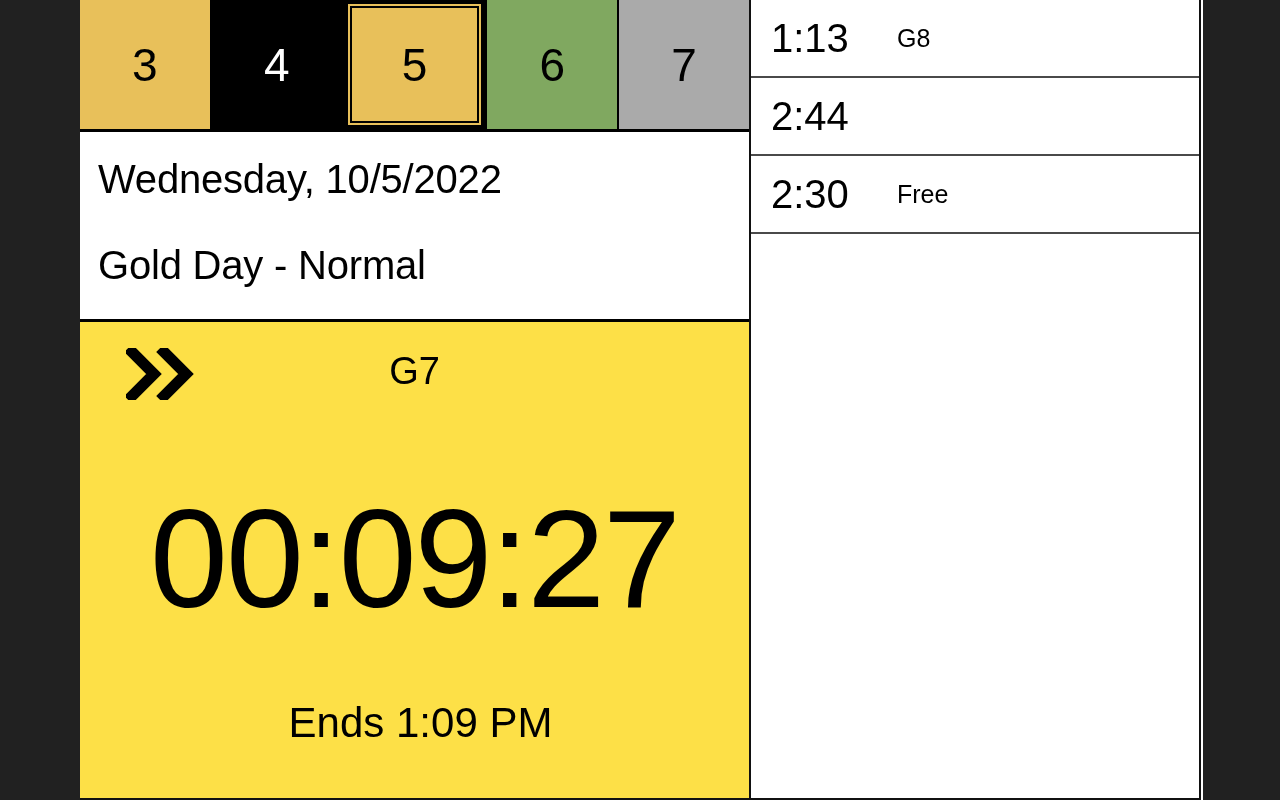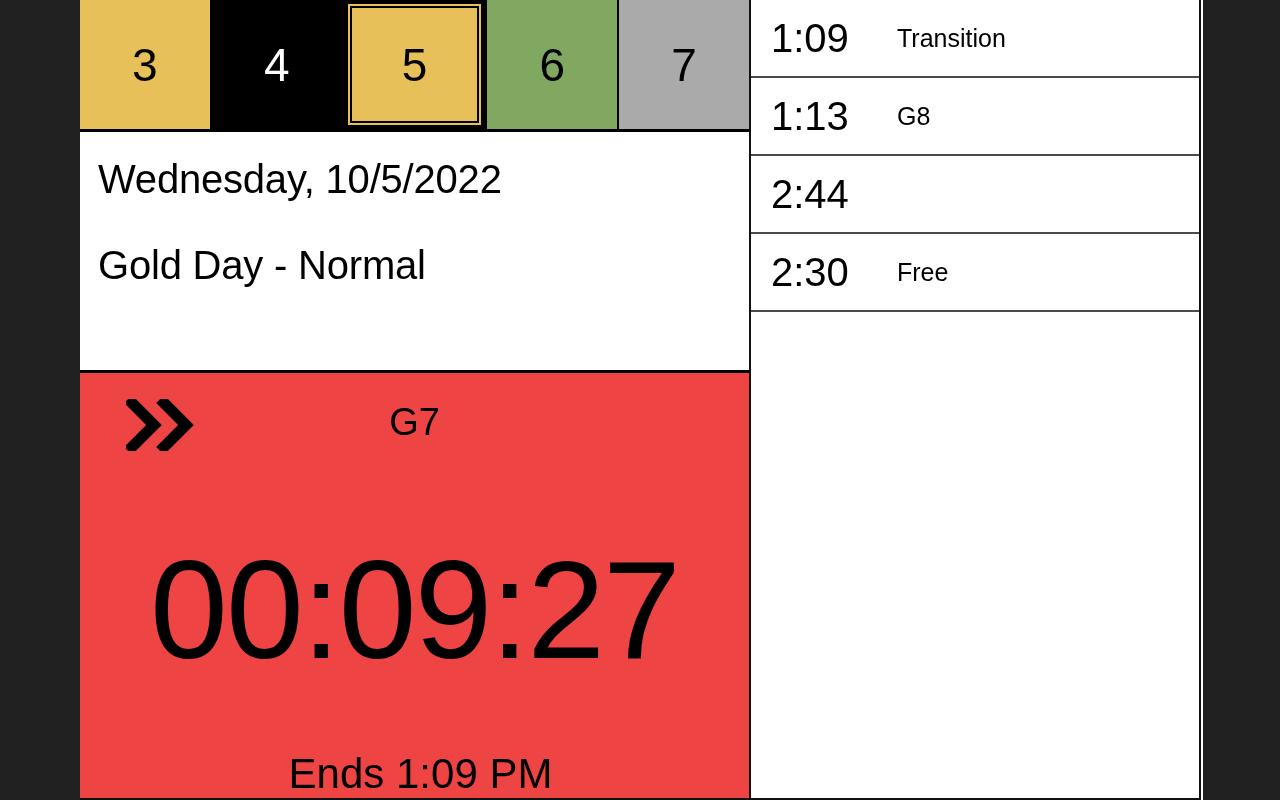--- a/index.html
+++ b/index.html
@@ -79,21 +79,21 @@
     width: 100%;
     height: 100%;
     display: flex;
     align-items: center;
     justify-content: center;
   }
 
   
   .day-banner {
     flex: none;
-    height: 241px;
+    height: 190px;
     padding: 26px 0 8px 18px;
     background: #fff;
     border-bottom: 3px solid #000;
   }
   .day-date {
     font-size: 40px;
     line-height: 1.05;
     letter-spacing: -0.2px;
     white-space: nowrap;
   }
@@ -102,21 +102,21 @@
     font-size: 40px;
     line-height: 1.05;
     letter-spacing: -0.2px;
     white-space: nowrap;
   }
 
   
   .timer-panel {
     flex: 1 1 auto;
     position: relative;
-    background: #ef4444;
+    background: #fde047;
     border-bottom: 2px solid #111;
   }
 
   .timer-head {
     position: relative;
     height: 108px;
     display: flex;
     align-items: center;
   }
 
@@ -261,24 +261,20 @@
       <div class="big-clock">00:09:27</div>
 
       <div class="ends-line">Ends 1:09 PM</div>
 
     </div>
 
   </div>
 
   <div class="right-col">
 
-    <div class="sched-row">
-      <span class="sched-time">1:09</span>
-      <span class="sched-name">Transition</span>
-    </div>
 
     <div class="sched-row">
       <span class="sched-time">1:13</span>
       <span class="sched-name">G8</span>
     </div>
 
     <div class="sched-row">
       <span class="sched-time">2:44</span>
     </div>
 

